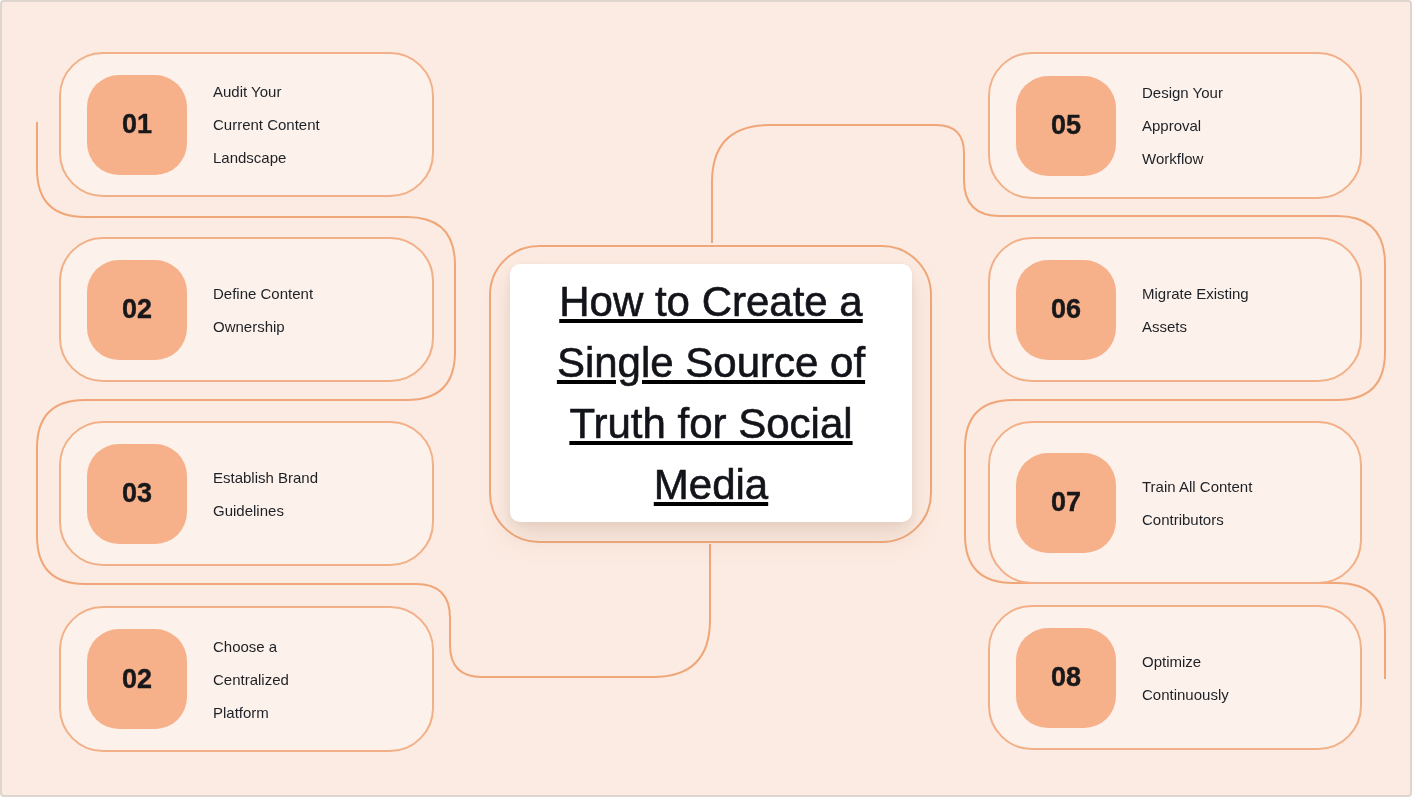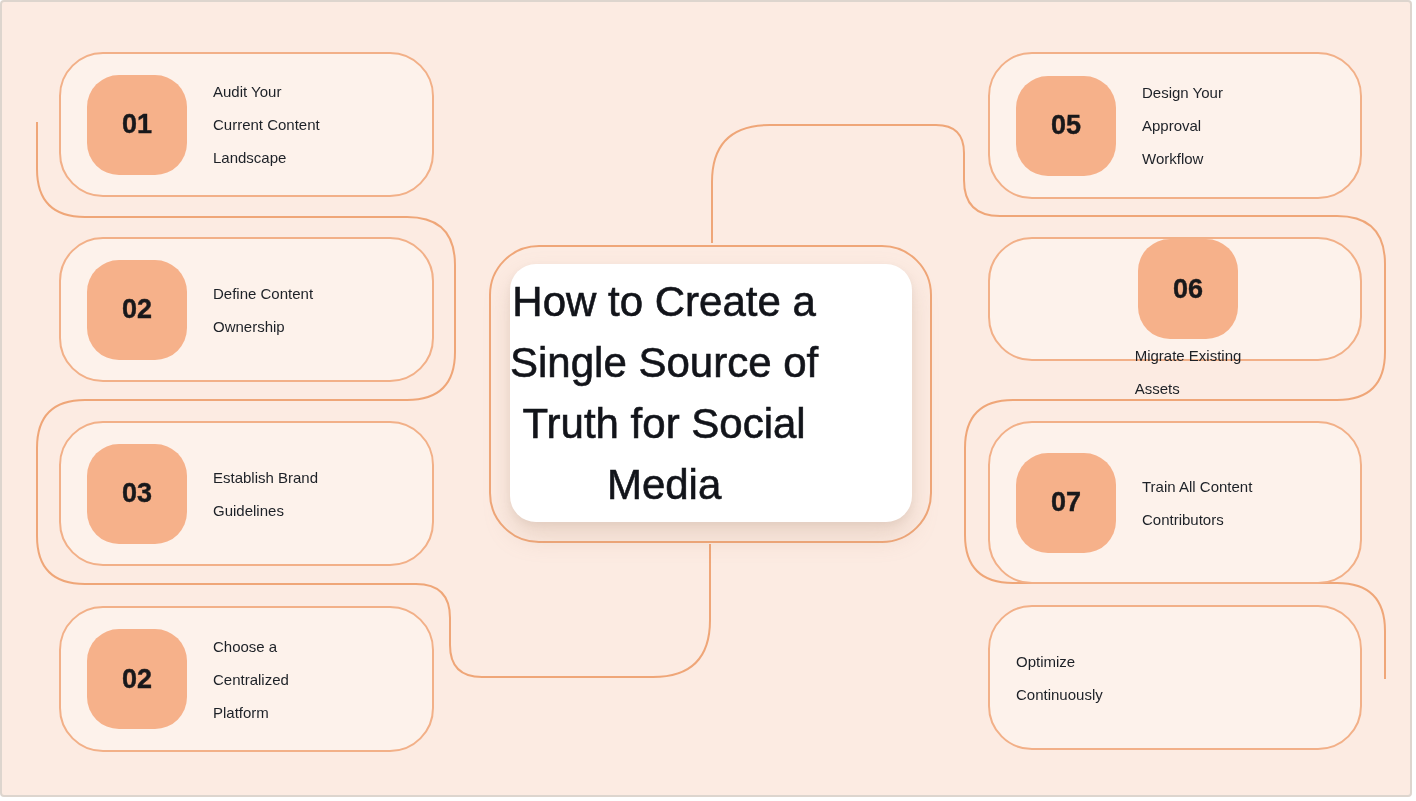--- a/index.html
+++ b/index.html
@@ -54,23 +54,23 @@
     position: absolute; z-index: 2;
     left: 487px; top: 243px; width: 443px; height: 298px;
     border: 2px solid var(--connector, #efa678);
     border-radius: 50px;
     box-sizing: border-box;
   }
   .title-card {
     position: absolute; z-index: 3;
     left: 508px; top: 262px; width: 402px; height: 258px;
     background: var(--title-card-fill, #ffffff);
-    border-radius: 26px;
+    border-radius: 10px;
     box-shadow: 0 14px 26px rgba(188, 152, 126, 0.28), 0 3px 8px rgba(0,0,0,0.05);
-    display: flex; align-items: center; justify-content: flex-start;
+    display: flex; align-items: center; justify-content: center; text-decoration: underline;
   }
   .title-text {
     font-size: 42px; line-height: 61px; font-weight: 500;
     -webkit-text-stroke: 0.6px currentColor;
     color: var(--title-color, #12141a);
     text-align: center;
     white-space: pre-line;
   }
 </style>
 </head>
@@ -125,33 +125,34 @@
 Platform</div>
   </div>
 
   <div class="step-card" style="left:986px; top:50px; width:374px; height:147px;">
     <div class="badge">05</div>
     <div class="step-label">Design Your
 Approval
 Workflow</div>
   </div>
 
-  <div class="step-card" style="left:986px; top:235px; width:374px; height:124px;flex-direction:column;">
+  <div class="step-card" style="left:986px; top:235px; width:374px; height:145px;">
     <div class="badge">06</div>
     <div class="step-label">Migrate Existing
 Assets</div>
   </div>
 
   <div class="step-card" style="left:986px; top:419px; width:374px; height:163px;">
     <div class="badge">07</div>
     <div class="step-label">Train All Content
 Contributors</div>
   </div>
 
   <div class="step-card" style="left:986px; top:603px; width:374px; height:145px;">
+    <div class="badge">08</div>
     <div class="step-label">Optimize
 Continuously</div>
   </div>
 
   <div class="center-outline"></div>
   <div class="title-card">
     <div class="title-text">How to Create a
 Single Source of
 Truth for Social
 Media</div>

